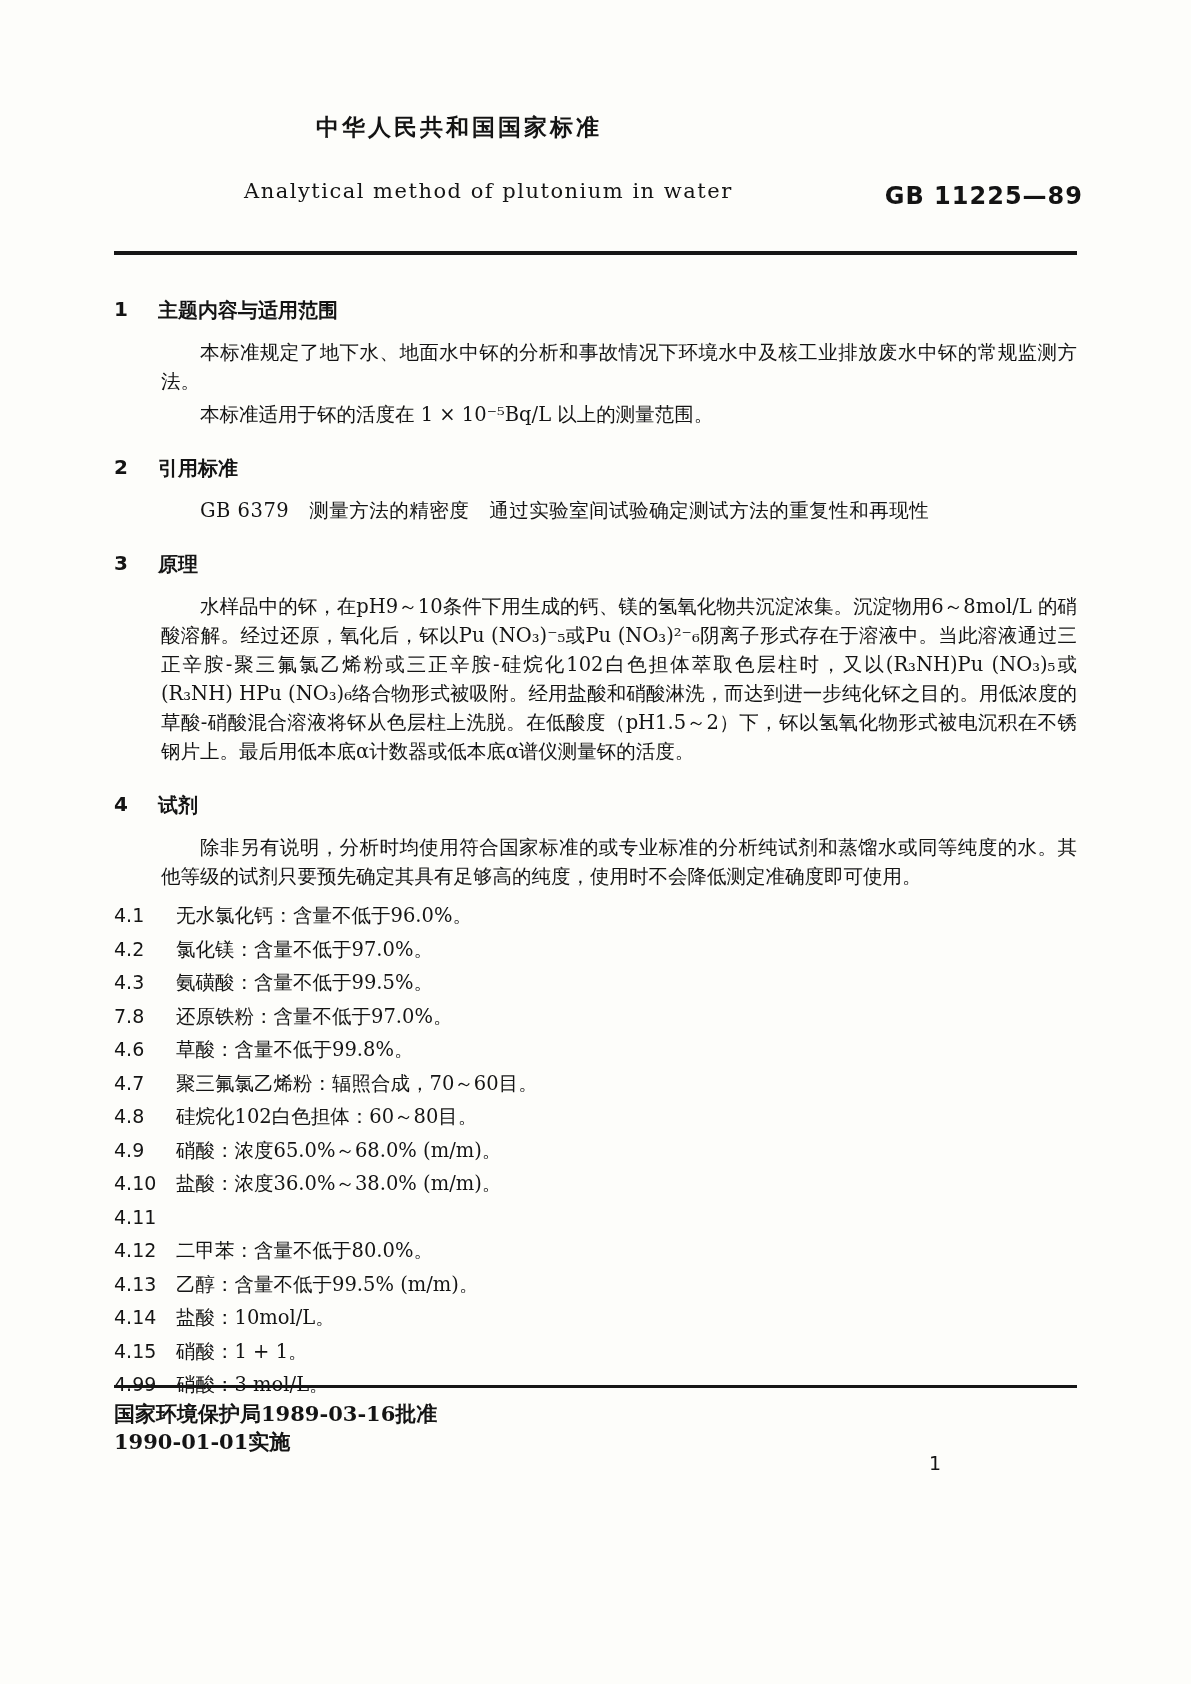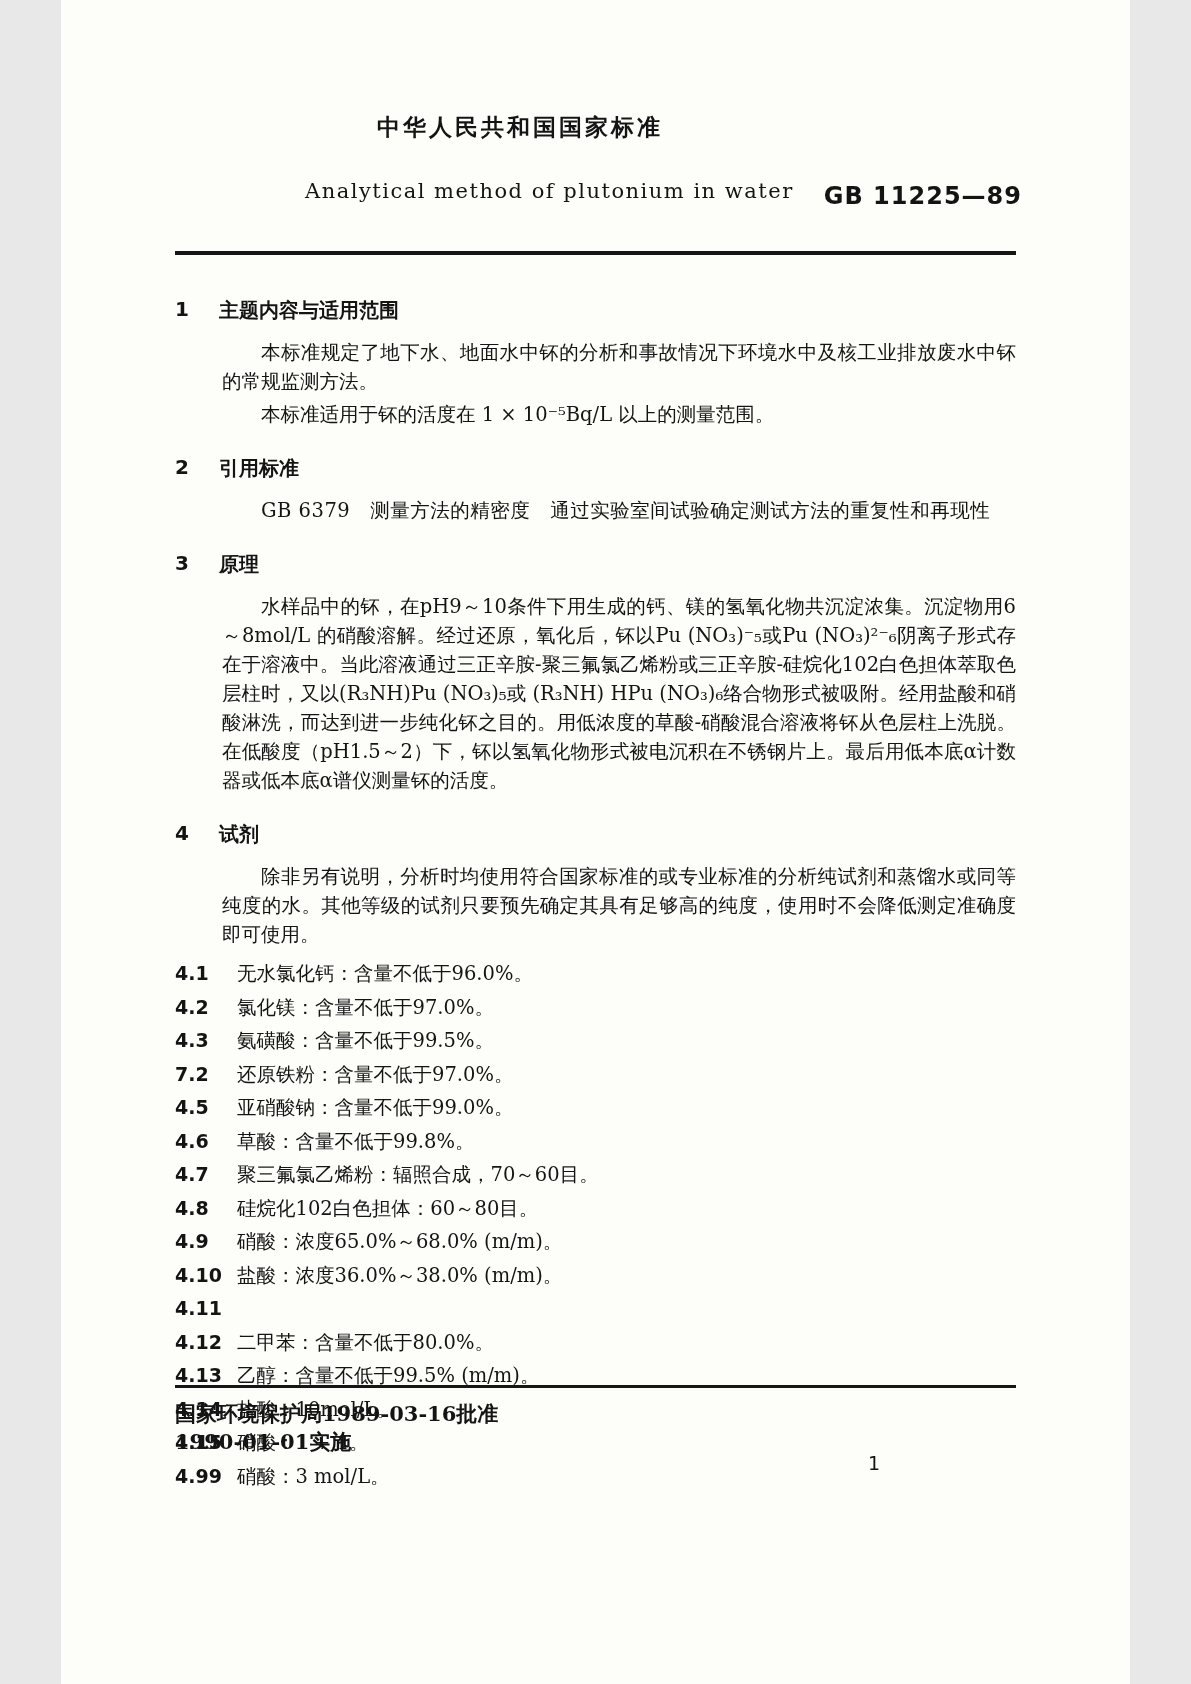--- a/index.html
+++ b/index.html
@@ -1,19 +1,19 @@
 <!DOCTYPE html>
 <html><head>
 <meta charset="utf-8">
 <style>
   * { margin: 0; padding: 0; box-sizing: border-box; }
   html, body { background: #e8e8e8; }
   .page {
     position: relative;
-    width: 1069px;
+    width: 1191px;
     height: 1684px;
     margin: 0 auto;
     background: #fdfdfa;
     color: #141414;
     font-family: "DejaVu Serif", "Liberation Serif", serif;
     overflow: hidden;
   }
   .content { padding: 0 114px; }
 
   
@@ -81,21 +81,21 @@
   .para.ref-line { letter-spacing: 0.5px; }
 
   
   .reagent-list { margin-top: 8px; }
   .reagent-row {
     display: flex;
     line-height: 33.5px;
   }
   .item-num {
     flex: 0 0 62px;
-    font-weight: bold;
+    font-weight: normal;
     font-family: "DejaVu Sans", "Liberation Sans", sans-serif;
     font-size: 19px;
   }
   .item-text { }
 
   
   .doc-footer {
     position: absolute;
     left: 114px;
     right: 114px;
@@ -170,26 +170,22 @@
           </div>
           <div class="reagent-row">
             <span class="item-num">4.2</span>
             <span class="item-text">氯化镁：含量不低于97.0%。</span>
           </div>
           <div class="reagent-row">
             <span class="item-num">4.3</span>
             <span class="item-text">氨磺酸：含量不低于99.5%。</span>
           </div>
           <div class="reagent-row">
-            <span class="item-num">7.2</span>
+            <span class="item-num">7.8</span>
             <span class="item-text">还原铁粉：含量不低于97.0%。</span>
-          </div>
-          <div class="reagent-row">
-            <span class="item-num">4.5</span>
-            <span class="item-text">亚硝酸钠：含量不低于99.0%。</span>
           </div>
           <div class="reagent-row">
             <span class="item-num">4.6</span>
             <span class="item-text">草酸：含量不低于99.8%。</span>
           </div>
           <div class="reagent-row">
             <span class="item-num">4.7</span>
             <span class="item-text">聚三氟氯乙烯粉：辐照合成，70～60目。</span>
           </div>
           <div class="reagent-row">

